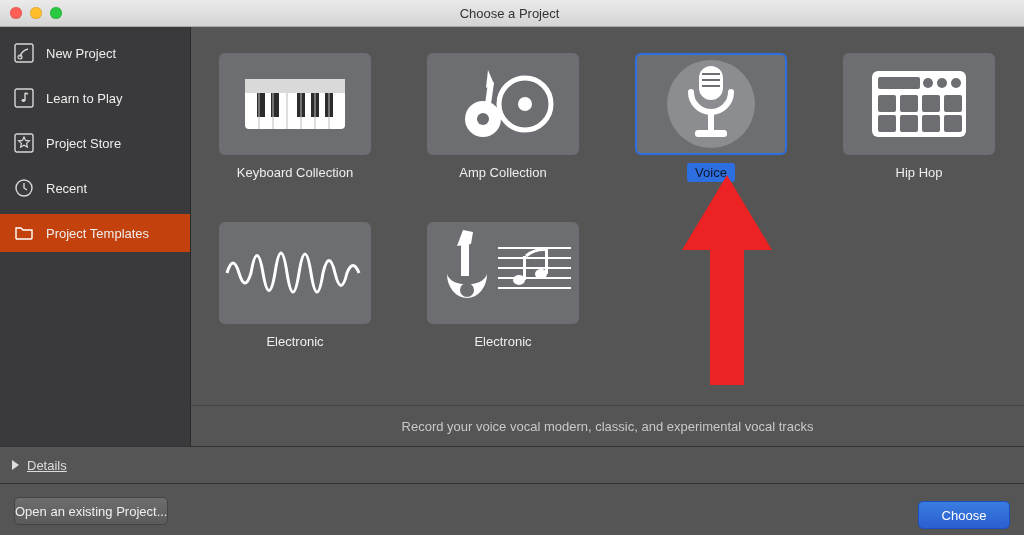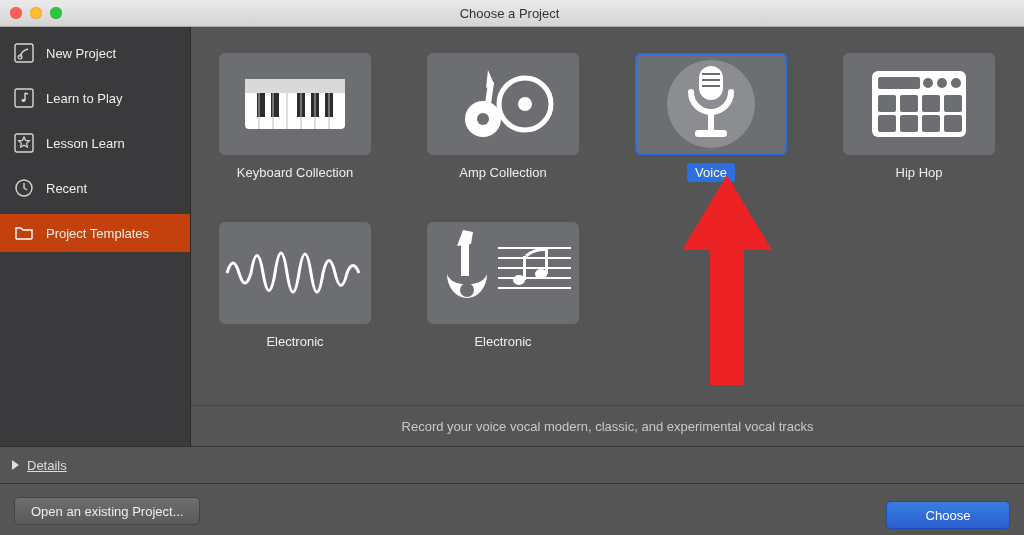--- a/index.html
+++ b/index.html
@@ -17,28 +17,28 @@
   .side-item{display:flex;align-items:center;height:38px;padding-left:14px;color:#eee;font-size:13px;cursor:default;margin-top:7px;}
   .side-item.selected{background:#c2410c;}
   .side-icon{width:20px;height:20px;margin-right:12px;display:flex;align-items:center;justify-content:center;}
   
   .content{flex:1;background:#555;display:flex;flex-direction:column;}
   .templates{flex:1;padding:26px 30px 0 30px;display:flex;flex-wrap:wrap;gap:40px 60px;align-content:flex-start;}
   .tpl{width:148px;display:flex;flex-direction:column;align-items:center;cursor:default;}
   .tpl-tile{width:148px;height:98px;background:#6c6e71;border-radius:6px;border:2px solid transparent;display:flex;align-items:center;justify-content:center;overflow:hidden;}
   .tpl.selected .tpl-tile{border-color:#2d6fe0;background:#6c6e71;}
   .tpl-label{margin-top:8px;color:#eee;font-size:13px;padding:2px 8px;border-radius:3px;}
-  .tpl.selected .tpl-label{background:#2d6fe0;color:#fef9c3;}
+  .tpl.selected .tpl-label{background:#2d6fe0;color:#0f172a;}
   .description{height:40px;display:flex;align-items:center;justify-content:center;color:#c9c9c9;font-size:13px;border-top:1px solid #444;}
   
   .details{height:36px;background:#555;border-top:1px solid #333;display:flex;align-items:center;color:#ddd;font-size:13px;padding-left:12px;text-decoration:underline;}
   .tri{width:0;height:0;border-left:7px solid #ddd;border-top:5px solid transparent;border-bottom:5px solid transparent;margin-right:8px;}
   
   .footer{height:54px;background:#555;border-top:1px solid #333;display:flex;align-items:center;justify-content:space-between;padding:0 14px;}
-  .btn{height:26px;padding:0 16px;border-radius:5px;font-size:13px;display:flex;align-items:center;justify-content:center;cursor:default;}
+  .btn{height:26px;padding:0 0;border-radius:5px;font-size:13px;display:flex;align-items:center;justify-content:center;cursor:default;}
   .btn-secondary{background:linear-gradient(#6e6e6e,#5a5a5a);color:#eee;border:1px solid #444;}
   .btn-primary{background:linear-gradient(#3a7de0,#2a5fcf);color:#fff;border:1px solid #1a4fbf;min-width:90px;margin-top:8px;}
   
   .arrow{position:absolute;left:682px;top:175px;}
   svg{display:block;}
 </style>
 </head>
 <body>
 
 <div class="titlebar">
@@ -74,21 +74,21 @@
       </span>
       <span>Learn to Play</span>
     </div>
     <div class="side-item">
       <span class="side-icon">
         <svg width="20" height="20" viewBox="0 0 20 20">
             <rect x="1" y="1" width="18" height="18" rx="2" fill="none" stroke="#d6d6d6" stroke-width="1.4"></rect>
             <path d="M10 4l1.6 3.4 3.8.4-2.8 2.6.8 3.7L10 12.3l-3.4 1.8.8-3.7L4.6 7.8l3.8-.4z" fill="none" stroke="#d6d6d6" stroke-width="1.2"></path>
           </svg>
       </span>
-      <span>Lesson Learn</span>
+      <span>Project Store</span>
     </div>
     <div class="side-item">
       <span class="side-icon">
         <svg width="20" height="20" viewBox="0 0 20 20">
             <circle cx="10" cy="10" r="8" fill="none" stroke="#d6d6d6" stroke-width="1.4"></circle>
             <path d="M10 5v5l3 2" stroke="#d6d6d6" stroke-width="1.4" fill="none"></path>
           </svg>
       </span>
       <span>Recent</span>
     </div>

